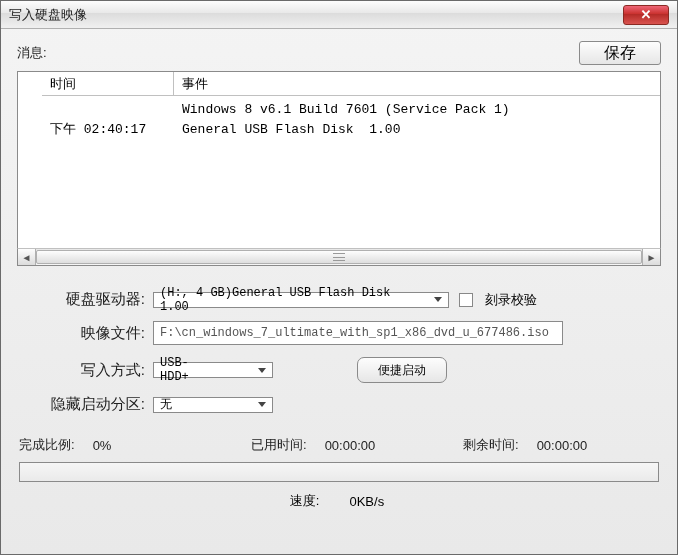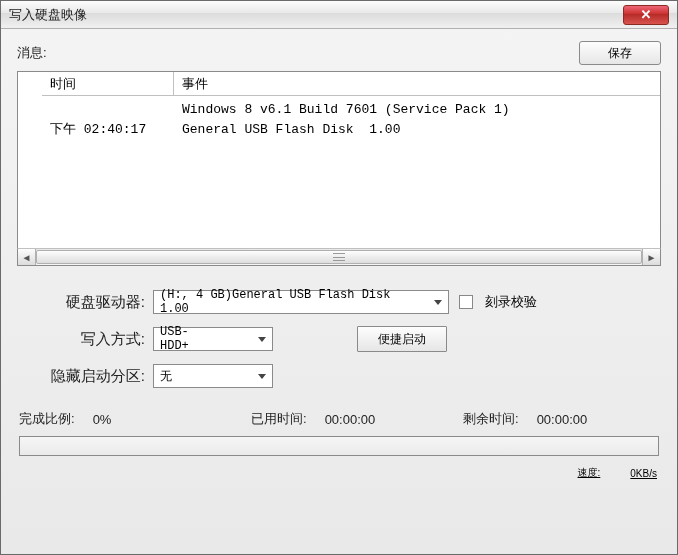--- a/index.html
+++ b/index.html
@@ -51,21 +51,21 @@
     margin-bottom: 6px;
   }
   .info-label { color: #222; font-size: 13px; }
   .save-btn {
     margin-left: auto;
     min-width: 82px;
     height: 24px;
     background: linear-gradient(#fdfdfd, #e6e6e6);
     border: 1px solid #8a8a8a;
     border-radius: 3px;
-    font-size: 12px;
+    font-size: 16px;
     cursor: pointer;
   }
   .panel {
     background: #fff;
     border: 1px solid #8a8a8a;
     width: 100%;
     padding-left: 24px;
   }
   .log-panel {
     height: 178px;
@@ -139,21 +139,21 @@
   .form-label {
     width: 130px;
     text-align: right;
     padding-right: 8px;
     font-size: 15px;
     color: #222;
   }
   .combo {
     display: inline-flex;
     align-items: center;
-    height: 24px;
+    height: 16px;
     background: #fff;
     border: 1px solid #8a8a8a;
     font-family: "NSimSun","SimSun","Courier New",monospace;
     font-size: 12px;
     padding: 0 6px;
     position: relative;
     gap: 32px;
   }
   .combo .arrow {
     margin-left: 10px;
@@ -172,40 +172,40 @@
     padding: 0 6px;
     color: #555;
     display:flex;align-items:center;
     overflow:hidden;white-space:nowrap;
   }
   .checkbox-wrap{display:inline-flex;align-items:center;margin-left:10px;font-size:13px;gap:8px;}
   .checkbox{width:14px;height:14px;border:1px solid #888;background:#fff;margin-right:4px;}
   .std-btn{
     min-width:90px;height:26px;
     background:linear-gradient(#fdfdfd,#e6e6e6);
-    border:1px solid #8a8a8a;border-radius:1px;
+    border:1px solid #8a8a8a;border-radius:7px;
     font-size:12px;cursor:pointer;
     margin-left: 84px;
   }
   .stats-row{
     display:flex;align-items:center;
     padding: 4px 2px 8px 2px;
     font-size:13px;color:#222;
   }
   .stat{display:flex;align-items:center;}
   .stat .lbl{margin-right:18px;}
   .progress-outer{
     height:20px;border:1px solid #8a8a8a;background:#fff;
     margin: 0 2px;
     position:relative;
     background:linear-gradient(#f6f6f6,#eaeaea);
   }
   .speed-row{
-    display:flex;justify-content:flex-end;align-items:center;
-    padding:10px 4px 0 0;font-size:10px;text-decoration:underline;
+    display:flex;justify-content:center;align-items:center;
+    padding:10px 4px 0 0;font-size:13px;
   }
   .speed-row .lbl{margin-right:30px;}
 </style>
 </head>
 <body>
 
 <div class="window">
 
   <div class="titlebar">
     <span>写入硬盘映像</span>
@@ -258,20 +258,26 @@
         <div class="combo drive">
           <span>(H:, 4 GB)General USB Flash Disk  1.00</span>
           <span class="arrow"></span>
         </div>
         <label class="checkbox-wrap">
           <span class="checkbox"></span>
           <span>刻录校验</span>
         </label>
       </div>
 
+      <div class="form-row">
+        <div class="form-label">映像文件:</div>
+        <div class="textfield">
+          <span>F:\cn_windows_7_ultimate_with_sp1_x86_dvd_u_677486.iso</span>
+        </div>
+      </div>
 
       <div class="form-row">
         <div class="form-label">写入方式:</div>
         <div class="combo method">
           <span>USB-HDD+</span>
           <span class="arrow"></span>
         </div>
         <button class="std-btn">便捷启动</button>
       </div>
 

